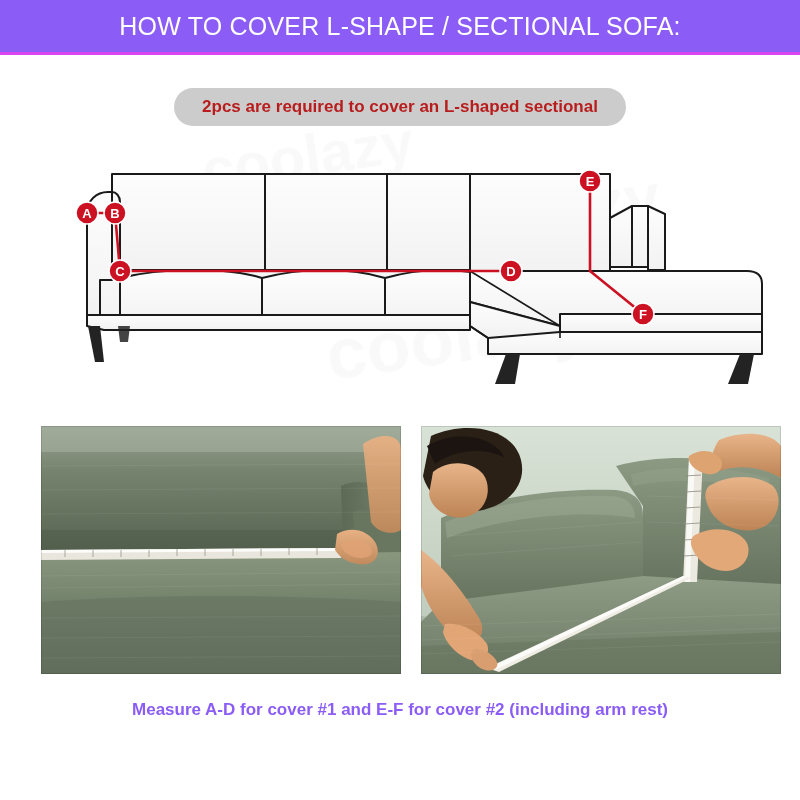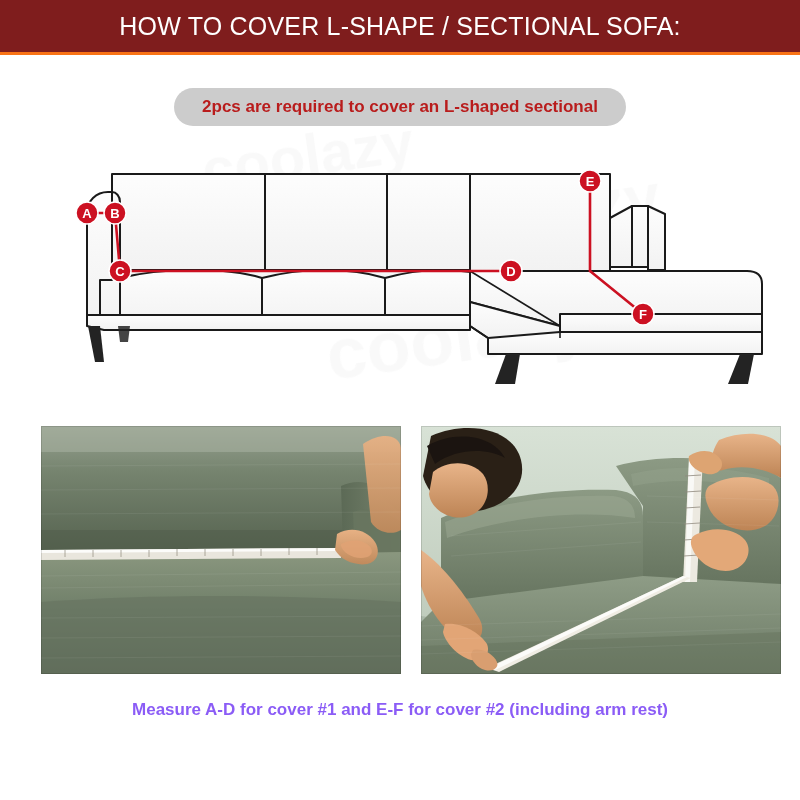--- a/index.html
+++ b/index.html
@@ -9,22 +9,22 @@
     background:#ffffff;
     font-family:"Liberation Sans", sans-serif;
     overflow:hidden;
     position:relative;
   }
   #page{position:relative;width:800px;height:800px;}
 
   
   .header{
     position:absolute;left:0;top:0;width:800px;height:52px;
-    background:#7f1d1d;
-    border-bottom:3px solid #f97316;
+    background:#8b5cf6;
+    border-bottom:3px solid #d946ef;
     display:flex;align-items:center;justify-content:center;text-align:right;
   }
   .header-title{
     color:#ffffff;
     font-size:25px;
     font-weight:400;
     letter-spacing:.2px;
     white-space:nowrap;
     font-family:"Liberation Sans", sans-serif;
   }

